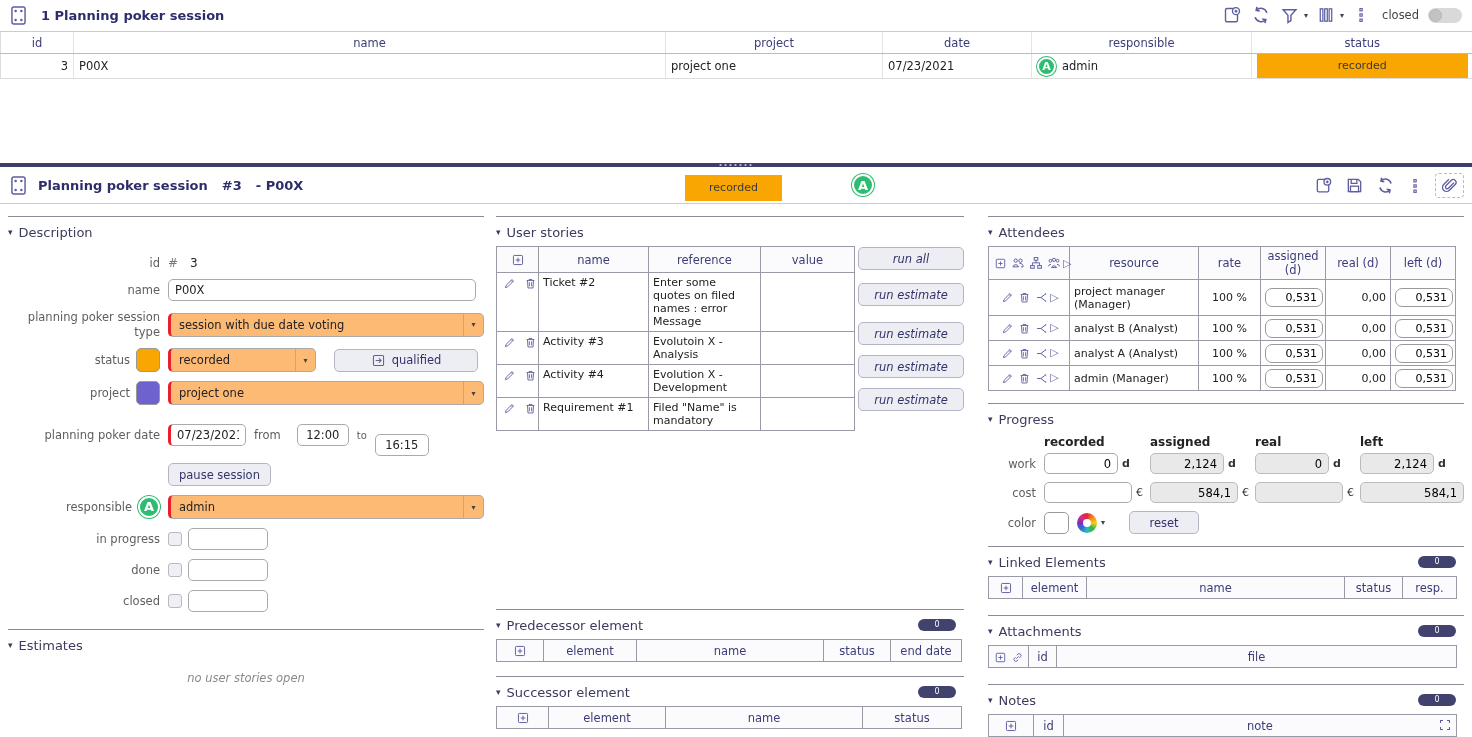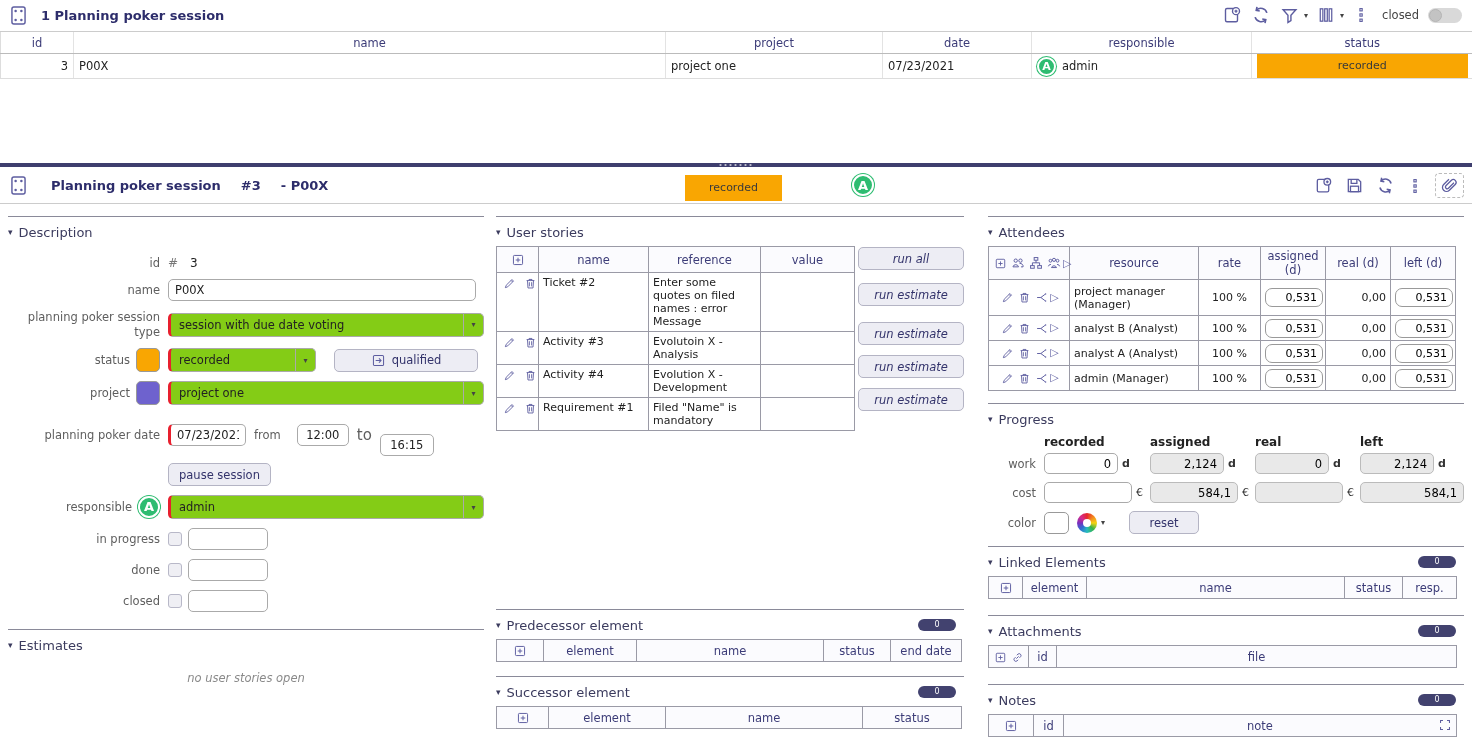--- a/index.html
+++ b/index.html
@@ -35,21 +35,21 @@
       background:#2ebc71; color:#fff; font-weight:bold; border:2px solid #fff; box-shadow:0 0 0 1px #2ebc71; }
   .avatar.sm { width:19px; height:19px; font-size:11px; }
   .avatar.md { width:22px; height:22px; font-size:13px; }
 
   
   .detail-pane { position:absolute; top:163px; left:0; width:1472px; bottom:0; border-top:4px solid #3e3e6e; background:#fff; }
   .split-grip { position:absolute; top:-4px; left:718px; width:36px; height:4px;
       background-image:radial-gradient(circle, #b9b9c9 1px, transparent 1.2px); background-size:5px 4px; }
 
   .detail-header { position:relative; height:37px; border-bottom:1px solid #ccc; display:flex; align-items:center; padding-left:8px; }
-  .detail-title { margin-left:22px; font-weight:bold; font-size:13px; color:#2d2d6b; display:flex; gap:20px; }
+  .detail-title { margin-left:9px; font-weight:bold; font-size:13px; color:#2d2d6b; display:flex; gap:14px; }
   .badge-status { position:absolute; left:685px; top:8px; width:97px; height:26px; line-height:26px;
       text-align:center; font-size:11px; color:#3a3a3a; }
   .detail-avatar { position:absolute; left:852px; top:7px; }
   .detail-tools { position:absolute; right:8px; top:6px; display:flex; align-items:center; gap:12px; }
   .clip-box { border:1px dashed #bbb; border-radius:4px; padding:3px 5px; }
 
   
   .col { position:absolute; top:41px; }
   .col-left  { left:8px;   width:476px; }
   .col-mid   { left:496px; width:468px; }
@@ -63,21 +63,21 @@
       background:#42426f; color:#fff; font-size:8px; line-height:12px; text-align:center; }
 
   
   .frow { display:flex; align-items:center; margin-top:9px; }
   .flab { width:160px; display:flex; justify-content:flex-end; align-items:center; gap:6px; padding-right:8px;
       color:#5e5e5e; font-size:11.5px; text-align:right; line-height:1.25; flex:none; }
   .fval { display:flex; align-items:center; gap:8px; flex:1; min-width:0; }
   .inp { height:22px; border:1px solid #aaa; border-radius:5px; padding:0 6px; font-size:11.5px; color:#222;
       font-family:inherit; background:#fff; outline:none; }
   .inp.req { border-left:3px solid #e8202e; }
-  .sel { height:24px; border:1px solid #aaa; border-radius:5px; background:#84cc16; display:flex; align-items:center; overflow:hidden; }
+  .sel { height:24px; border:1px solid #aaa; border-radius:5px; background:#fdba74; display:flex; align-items:center; overflow:hidden; }
   .sel.req { border-left:3px solid #e8202e; }
   .sel .sel-txt { flex:1; padding:0 8px; font-size:11.5px; color:#222; white-space:nowrap; }
   .sel .sel-arrow { width:20px; align-self:stretch; border-left:1px solid #aaa; display:flex; align-items:center; justify-content:center; font-size:8px; color:#444; }
   .swatch { width:24px; height:24px; border-radius:5px; border:1px solid #999; flex:none; }
   .btn { display:inline-flex; align-items:center; justify-content:center; gap:6px; height:23px;
       background:#ededf4; border:1px solid #b4b4c4; border-radius:5px; color:#33336b; font-size:11.5px; padding:0 10px;
       font-family:inherit; cursor:default; }
   .cb { width:14px; height:14px; border:1px solid #b8b8c8; border-radius:3px; background:#efeff4; flex:none; }
   .empty-note { text-align:center; font-style:italic; color:#8a8a8a; font-size:11.5px; margin-top:16px; }
 
@@ -412,21 +412,21 @@
             </div>
           </div>
         </div>
 
         <div class="frow">
           <div class="flab">planning poker date</div>
           <div class="fval">
             <input class="inp req" style="width: 78px; text-align: center;" value="07/23/2021">
             <span style="color:#5e5e5e;font-size:11.5px">from</span>
             <input class="inp" style="width: 52px; text-align: center; margin-left: 8px;" value="12:00">
-            <span style="color:#5e5e5e;font-size:15px">to</span>
+            <span style="color:#5e5e5e;font-size:10px">to</span>
             <input class="inp" style="width: 54px; text-align: center; margin-top: 20px;" value="16:15">
           </div>
         </div>
 
         <div class="frow" style="margin-top:7px">
           <div class="flab"></div>
           <div class="fval">
               <button class="btn">pause session</button>
             </div>
         </div>

